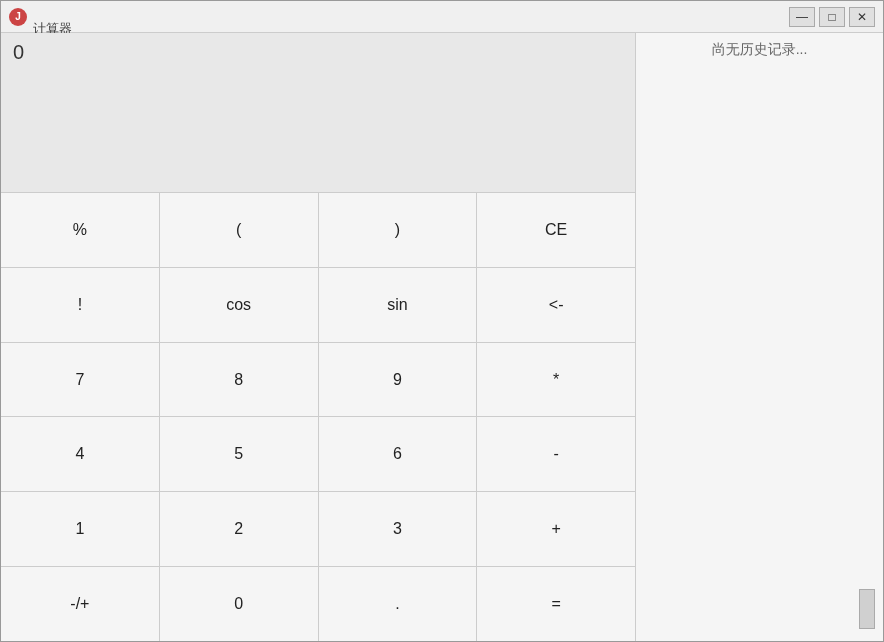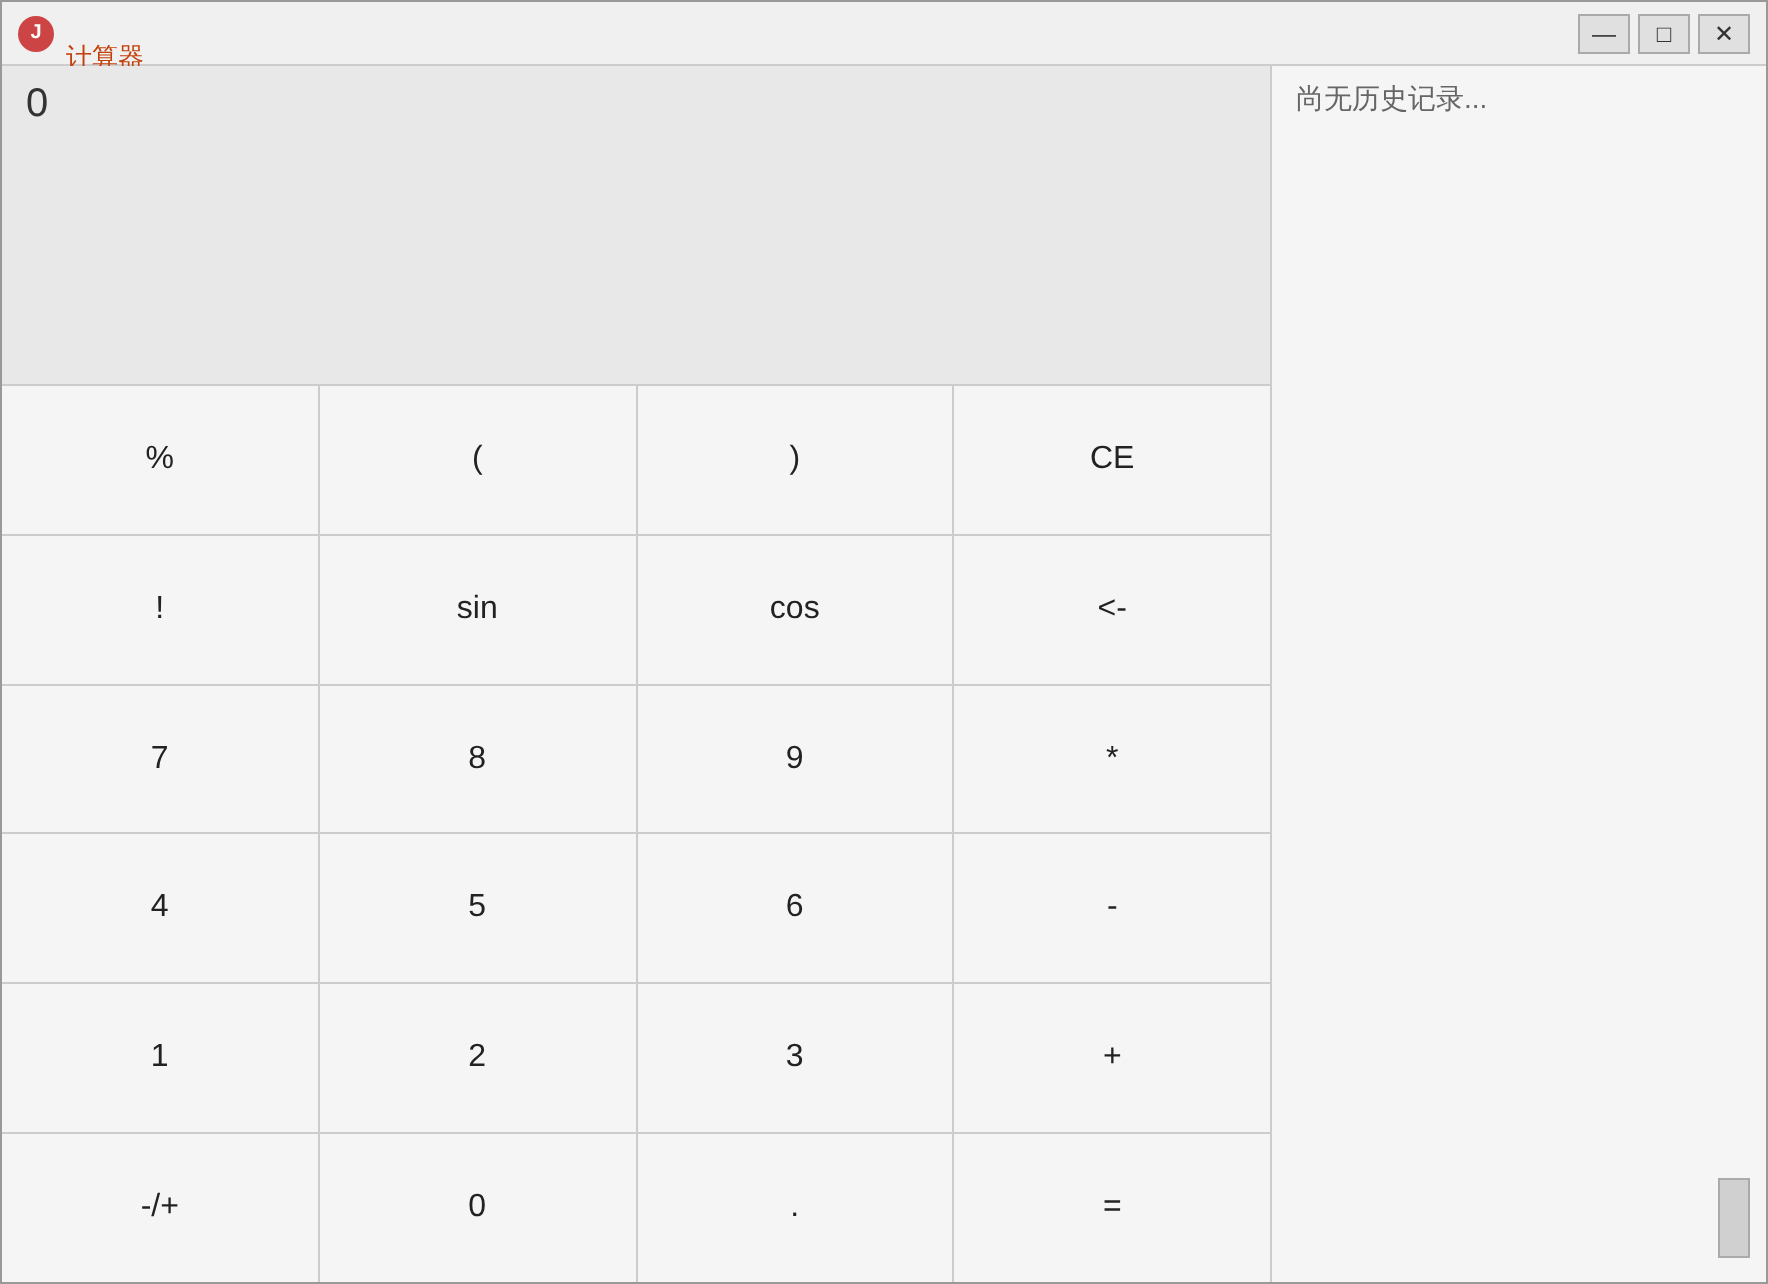--- a/index.html
+++ b/index.html
@@ -55,21 +55,21 @@
       display: flex;
       align-items: center;
       justify-content: center;
       font-size: 10px;
       color: white;
       font-weight: bold;
     }
 
     .title-text {
       font-size: 13px;
-      color: #c2410c;
+      color: #404040;
       margin-top: 24px;
     }
 
     .title-controls {
       display: flex;
       gap: 4px;
     }
 
     .title-btn {
       width: 26px;
@@ -144,20 +144,21 @@
       border-right: none;
     }
 
     .history-panel {
       flex: 1;
       background: #f5f5f5;
       padding: 8px 12px;
       color: #666;
       font-size: 14px;
       position: relative;
+      text-align: center;
     }
 
     .history-scrollbar {
       position: absolute;
       bottom: 12px;
       right: 8px;
       width: 16px;
       height: 40px;
       background: #d0d0d0;
       border: 1px solid #aaa;
@@ -194,22 +195,22 @@
 
         <div class="btn-row">
           <button class="calc-btn">%</button>
           <button class="calc-btn">(</button>
           <button class="calc-btn">)</button>
           <button class="calc-btn">CE</button>
         </div>
 
         <div class="btn-row">
           <button class="calc-btn">!</button>
+          <button class="calc-btn">cos</button>
           <button class="calc-btn">sin</button>
-          <button class="calc-btn">cos</button>
           <button class="calc-btn">&lt;-</button>
         </div>
 
 
         <div class="btn-row">
           <button class="calc-btn">7</button>
           <button class="calc-btn">8</button>
           <button class="calc-btn">9</button>
           <button class="calc-btn">*</button>
         </div>

